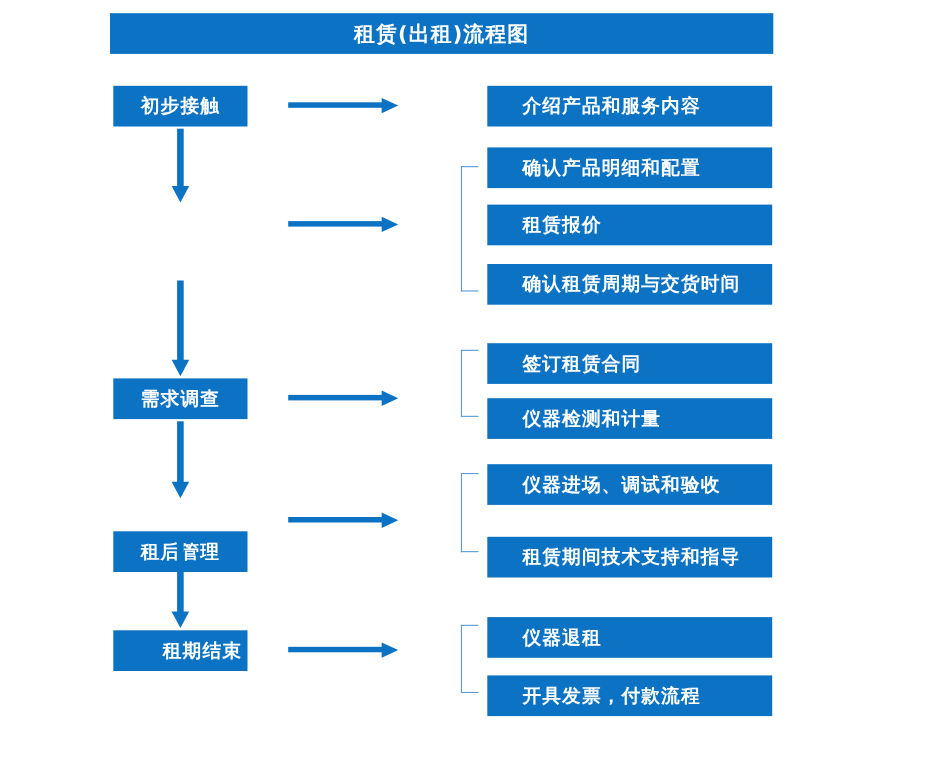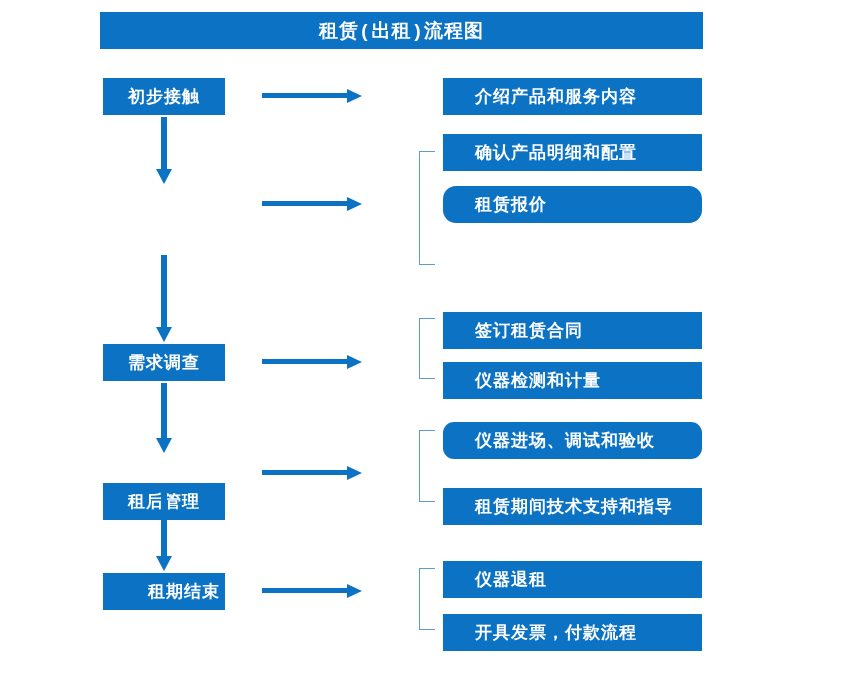--- a/index.html
+++ b/index.html
@@ -13,21 +13,20 @@
     position: relative;
     font-family: "DejaVu Sans", "Liberation Sans", sans-serif;
     overflow: hidden;
   }
   #canvas {
     position: absolute;
     left: 0;
     top: 0;
     width: 844px;
     height: 572px;
-    font-family: Liberation Mono, monospace;
   }
   .box {
     position: absolute;
     background: #0b72c4;
     color: #ffffff;
     font-weight: bold;
     display: flex;
     align-items: center;
     box-sizing: border-box;
     letter-spacing: 1px;
@@ -156,24 +155,25 @@
 
   <div class="bracket" style="left:419px; top:318px; height:61px;"></div>
 
   <div class="bracket" style="left:419px; top:430px; height:72px;"></div>
 
   <div class="bracket" style="left:419px; top:568px; height:62px;"></div>
 
   <div class="box detail-box" style="top:78px;">介绍产品和服务内容</div>
 
   <div class="box detail-box" style="top:134px;">确认产品明细和配置</div>
-  <div class="box detail-box" style="top:186px;border-radius:13px;">租赁报价</div>
+  <div class="box detail-box" style="top:186px;">租赁报价</div>
+  <div class="box detail-box" style="top:240px;">确认租赁周期与交货时间</div>
 
   <div class="box detail-box" style="top:312px;">签订租赁合同</div>
   <div class="box detail-box" style="top:362px;">仪器检测和计量</div>
 
-  <div class="box detail-box" style="top:422px;border-radius:11px;">仪器进场、调试和验收</div>
+  <div class="box detail-box" style="top:422px;">仪器进场、调试和验收</div>
   <div class="box detail-box" style="top:561px;">仪器退租</div>
 
   <div class="box detail-box" style="top:488px;">租赁期间技术支持和指导</div>
   <div class="box detail-box" style="top:614px;">开具发票，付款流程</div>
 
 </div>
 
 </body></html>

